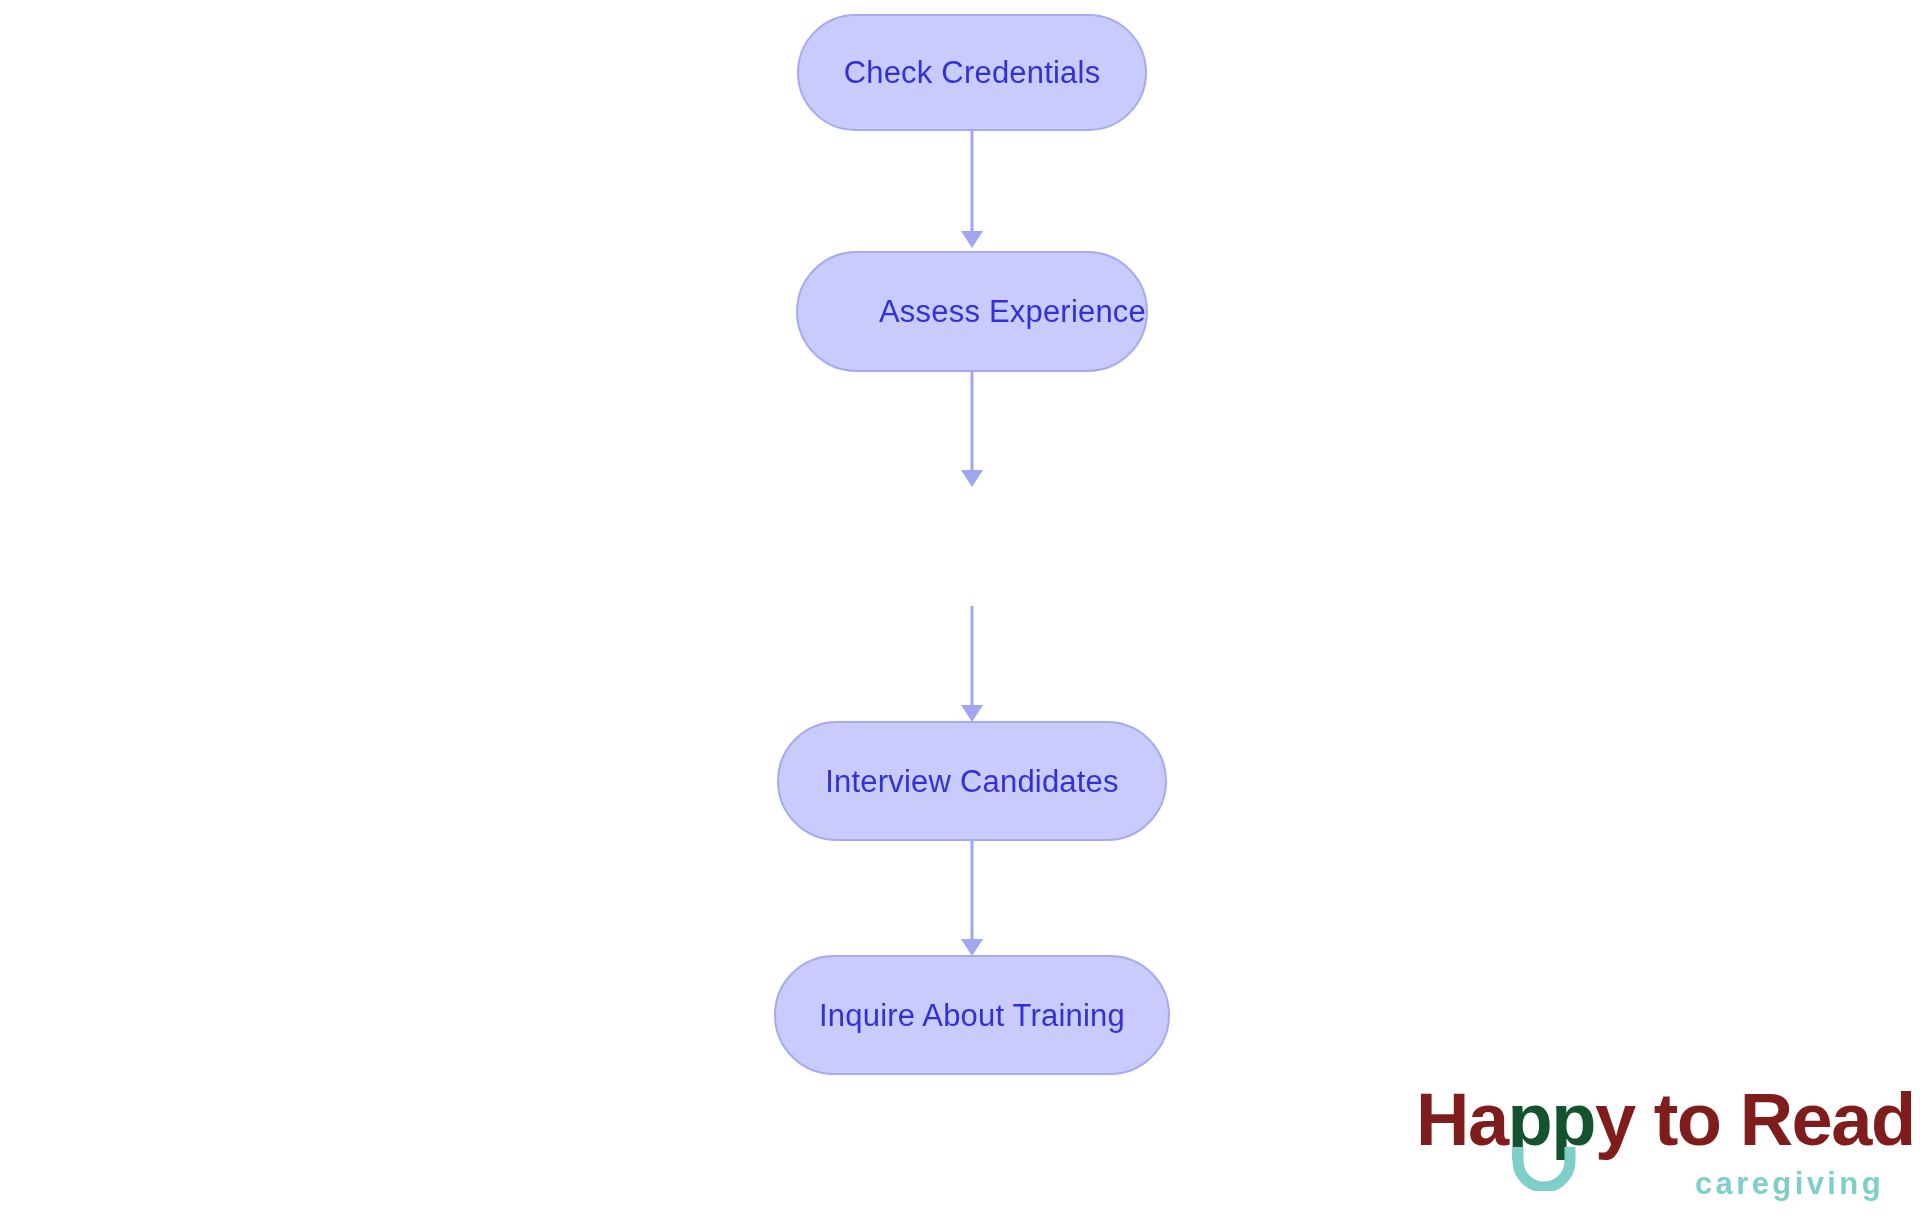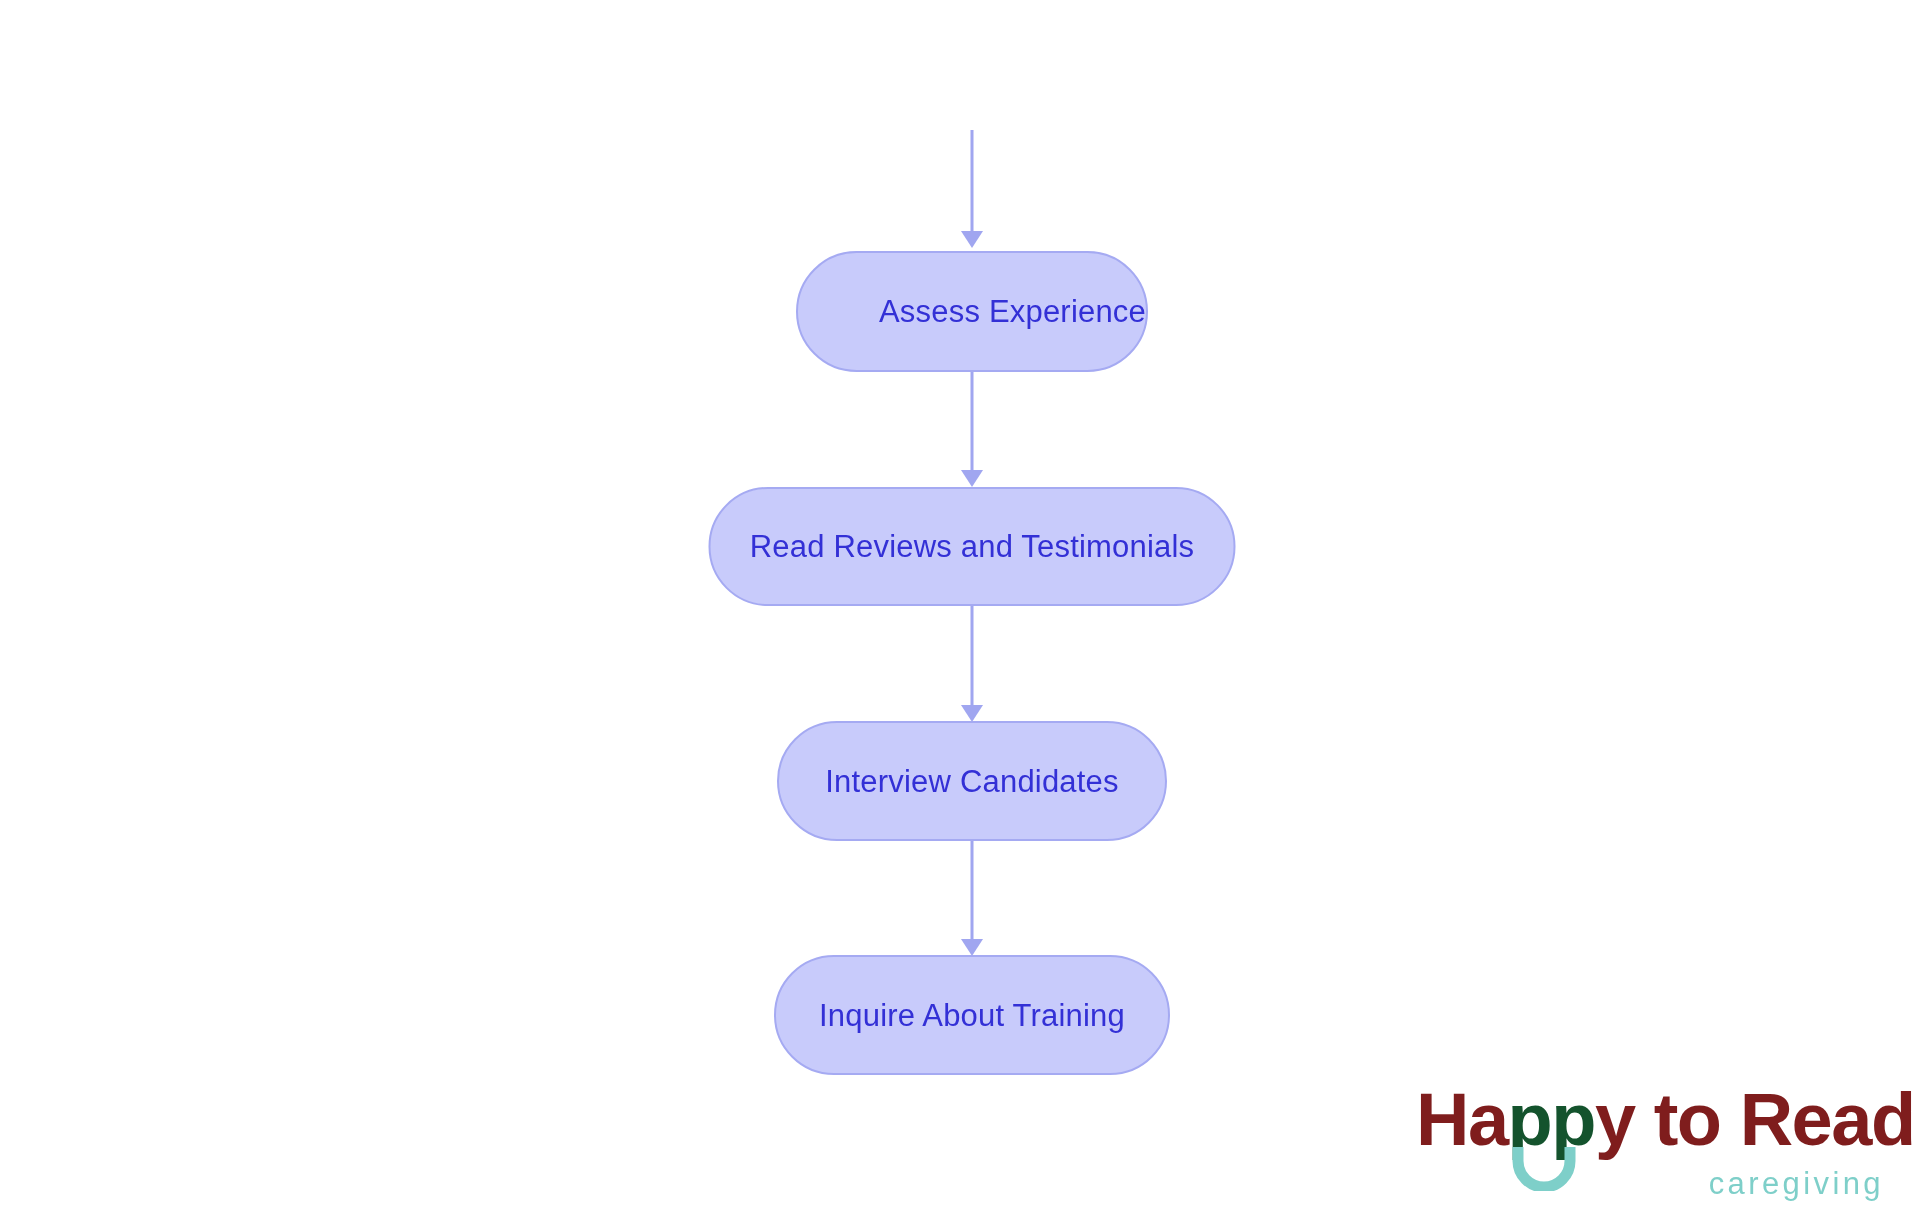--- a/index.html
+++ b/index.html
@@ -109,21 +109,21 @@
     height: 46px;
   }
   .logo-smile svg { display: block; }
 
   .logo-sub {
     position: absolute;
     right: 2px;
     bottom: 2px;
     color: #7ecfc9;
     font-size: 31px;
-    font-weight: 400;
+    font-weight: 700;
     letter-spacing: 3.4px;
     line-height: 1;
     white-space: nowrap;
     user-select: none;
   }
 </style>
 </head>
 <body>
 
 <div id="canvas">
@@ -138,25 +138,25 @@
         <div class="edge-head"></div>
       </div>
       <div class="edge" style="left: 972px; top: 606px; height: 116px; width: 24px;">
         <div class="edge-line" style="height: 101px;"></div>
         <div class="edge-head"></div>
       </div>
       <div class="edge" style="left: 972px; top: 841px; height: 115px; width: 24px;">
         <div class="edge-line" style="height: 100px;"></div>
         <div class="edge-head"></div>
       </div>
+      <div class="node" style="left: 972px; top: 13.5px; width: 350px; height: 117px;">
+        <span class="node-label">Check Credentials</span>
+      </div>
       <div class="node" style="left: 972px; top: 250.5px; width: 352px; height: 121px; justify-content: flex-end;">
         <span class="node-label">Assess Experience</span>
-      </div>
-      <div class="node" style="left: 972px; top: 486.5px; width: 527px; height: 119px;">
-        <span class="node-label">Read Reviews and Testimonials</span>
       </div>
       <div class="node" style="left: 972px; top: 955px; width: 396px; height: 120px;">
         <span class="node-label">Inquire About Training</span>
       </div>
       <div class="node" style="left: 972px; top: 721px; width: 390px; height: 120px;">
         <span class="node-label">Interview Candidates</span>
       </div>
     </div>
 
   <div class="logo">

